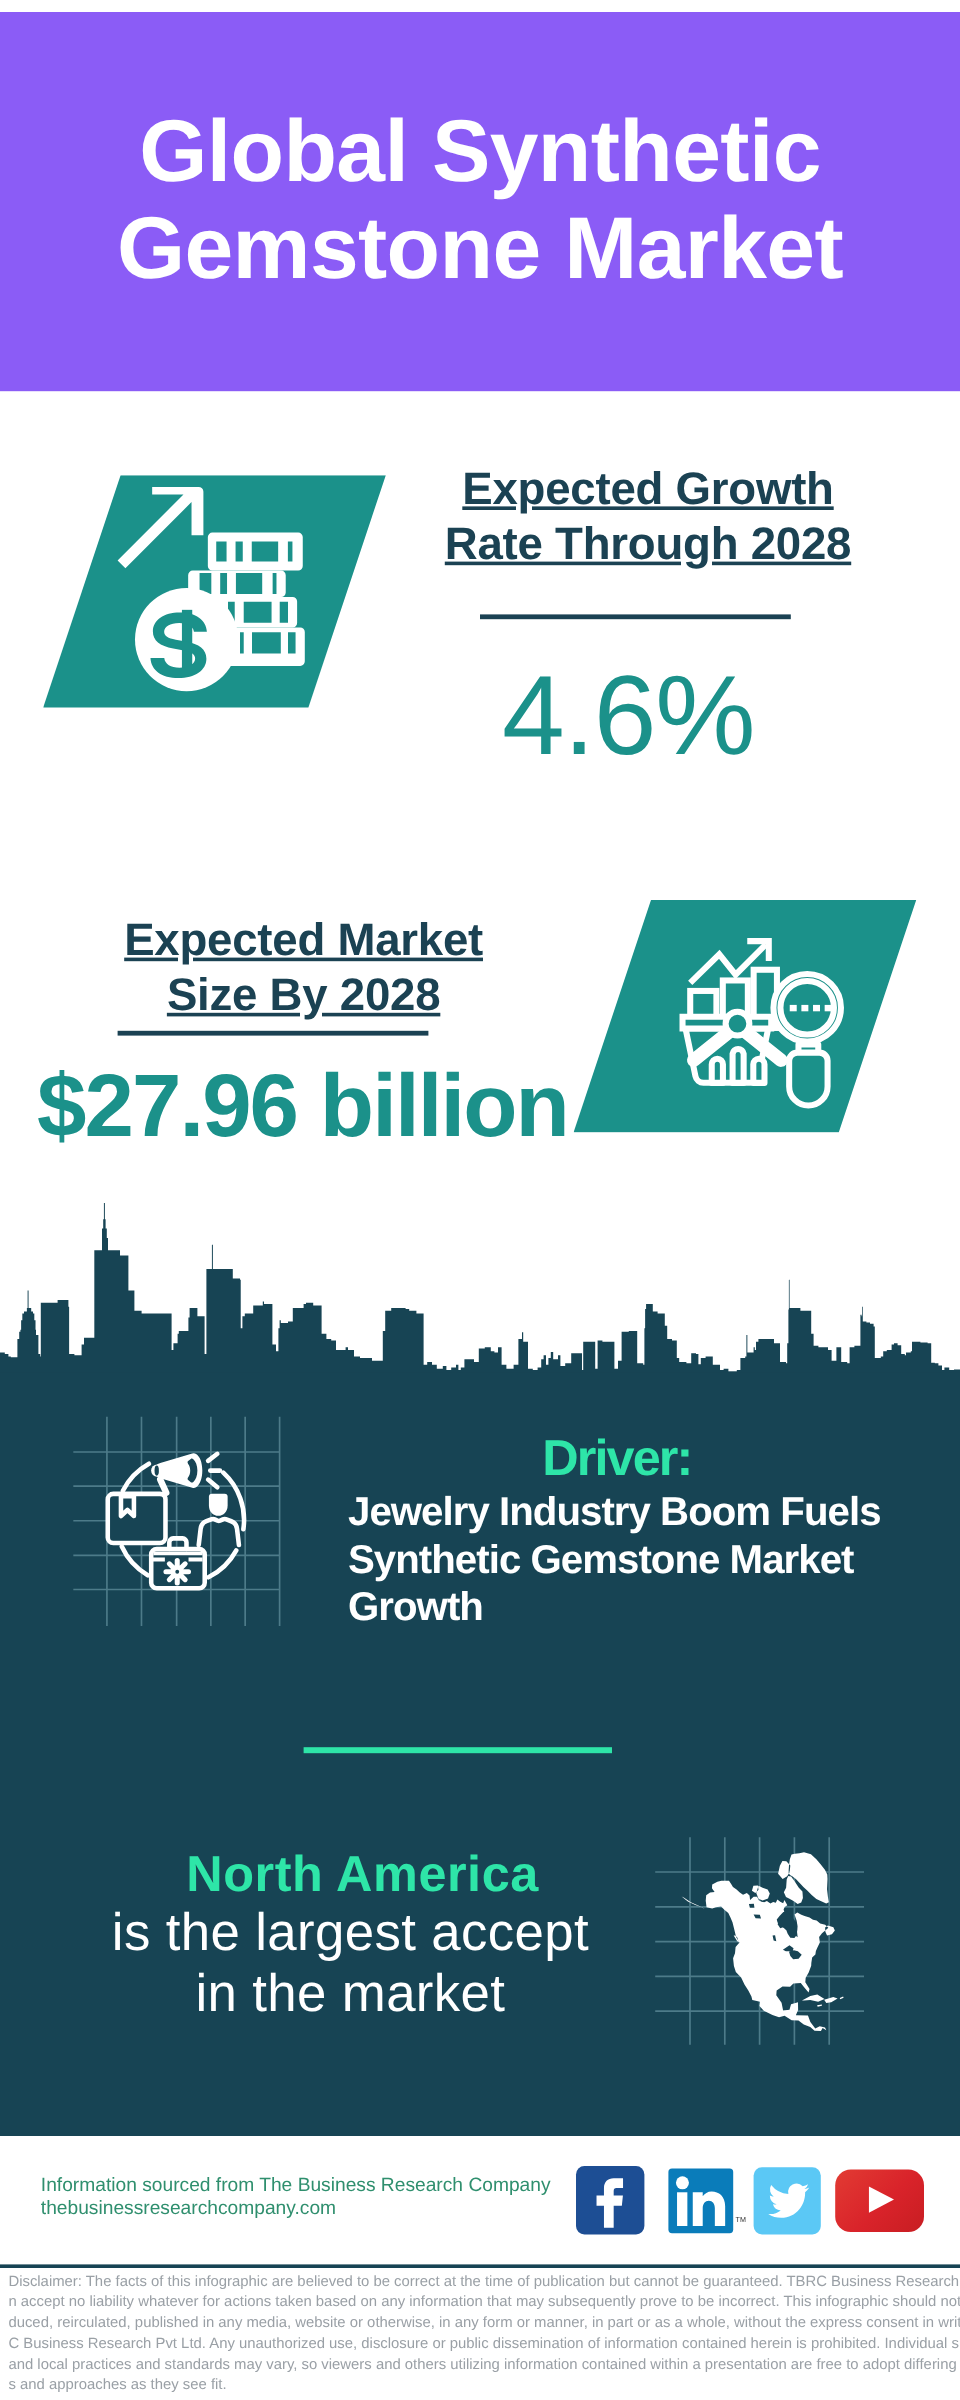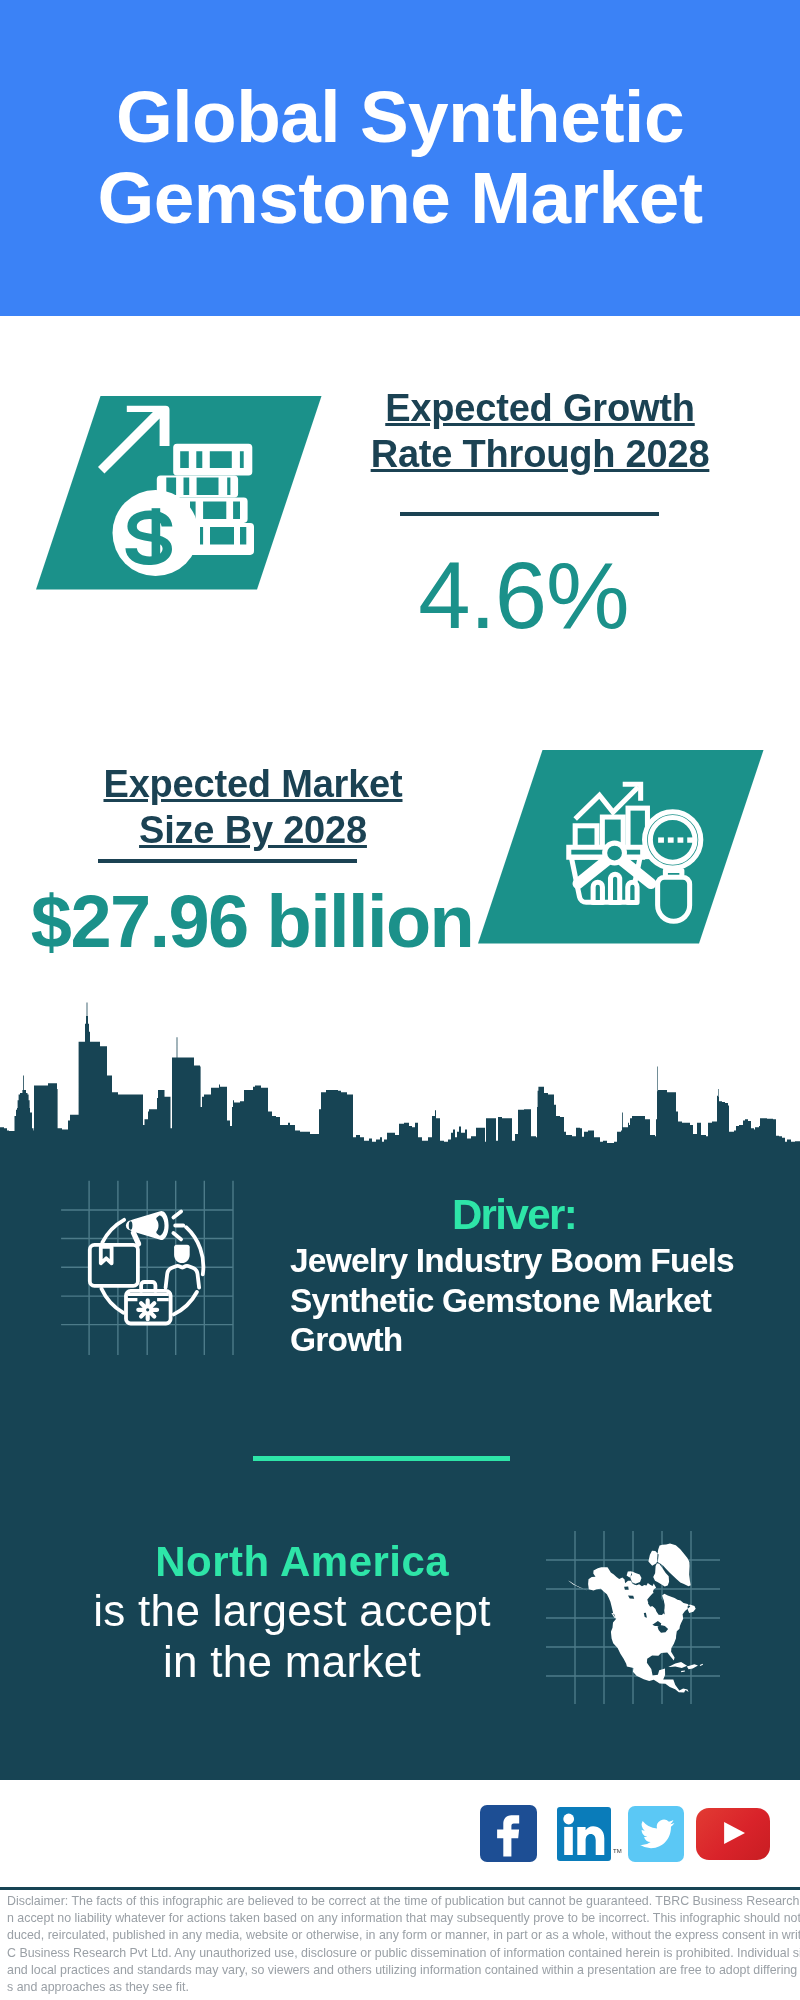--- a/index.html
+++ b/index.html
@@ -1,19 +1,19 @@
 <!DOCTYPE html>
 <html><head>
 <meta charset="utf-8">
 <style>
   * { box-sizing: border-box; margin:0; padding:0; }
   html,body { width:800px; height:2000px; }
   body { font-family:"Liberation Sans", sans-serif; background:#ffffff; overflow:hidden; }
   .page { position:relative; width:800px; height:2000px; background:#fff; }
-  .header { position:absolute; left:0; top:0; width:800px; height:316px; background:#3b82f6; }
+  .header { position:absolute; left:0; top:10px; width:800px; height:316px; background:#8b5cf6; }
   .header h1 { position:absolute; left:0; top:76px; width:800px; text-align:center; color:#fff;
                font-size:73px; font-weight:bold; line-height:81px; letter-spacing:-0.5px; }
 
   .para { position:absolute; background:#1b918a; }
   .stat-title { position:absolute; color:#1b4253; font-weight:bold; font-size:38px; line-height:46px; text-align:center; letter-spacing:-0.2px;text-decoration:underline;}
   .dark-section { position:absolute; left:0; top:1143px; width:800px; height:637px; background:#174454; }
   .divider { position:absolute; height:4px; background:#1b4253; }
   .driver-title { position:absolute; left:339px; top:1182px; width:350px; text-align:center; color:#2ee5a8; font-size:42px; font-weight:bold; line-height:46px; letter-spacing:-1.6px;margin-top:10px; }
   .driver-text { position:absolute; left:290px; top:1241px; width:475px; text-align:left; color:#ffffff; font-size:33.5px; font-weight:bold; line-height:39.5px; white-space:nowrap; letter-spacing:-0.8px; }
   .mint-divider { position:absolute; left:253px; top:1456px; width:257px; height:5px; background:#2ee5a8; }
@@ -149,20 +149,21 @@
   <div class="region-text"><span>is the largest accept</span><br><span>in the market</span></div>
   <svg style="position:absolute;left:548px;top:1505px;width:200px;height:205px;overflow:visible" viewBox="0 0 200 205">
     <g stroke="#4d7b89" stroke-width="1.4" fill="none">
       <path d="M27,26 V199 M56,26 V199 M85,26 V199 M114,26 V199 M143,26 V199"></path>
       <path d="M-2,55 H172 M-2,84 H172 M-2,113 H172 M-2,142 H172 M-2,171 H172"></path>
     </g>
     <path d="M45.5,65.4 L49.8,63.2 L53.2,62.2 L56.4,62.2 L59.5,62.3 L61.3,64.9 L62.8,67.6 L65.8,69.5 L68.5,72.1 L71.2,73.9 L74.4,72.5 L76.6,74.6 L77.1,78.3 L80.0,75.7 L82.9,75.7 L84.5,78.7 L86.6,79.8 L88.8,80.3 L91.1,79.2 L94.0,81.2 L96.3,80.1 L98.5,80.6 L99.8,77.9 L102.2,79.7 L104.6,81.0 L105.7,78.4 L108.1,82.8 L105.9,84.2 L105.0,86.3 L105.8,89.1 L103.6,92.3 L101.2,95.4 L100.0,98.6 L102.2,101.8 L104.6,101.1 L107.0,103.4 L110.1,103.8 L112.8,103.9 L114.0,107.3 L116.7,109.4 L116.2,105.0 L116.6,100.2 L115.9,95.7 L114.1,90.4 L116.4,88.7 L119.8,90.6 L122.5,91.6 L126.6,93.0 L129.5,94.8 L132.5,95.4 L135.5,98.0 L139.6,98.9 L142.3,101.4 L139.7,103.8 L137.0,106.1 L134.6,109.2 L135.2,113.7 L134.1,116.0 L133.0,118.3 L131.9,120.9 L131.5,123.8 L128.8,126.2 L128.1,130.9 L128.0,133.2 L125.9,138.8 L123.4,143.1 L123.1,146.8 L126.6,152.4 L125.8,155.4 L122.1,151.0 L119.3,147.5 L113.2,148.0 L110.4,150.7 L104.1,150.4 L99.2,153.7 L98.9,157.8 L103.3,164.0 L104.6,170.5 L109.9,169.7 L111.2,165.2 L117.0,163.5 L117.1,170.1 L115.2,174.4 L125.3,174.5 L127.3,180.1 L131.4,185.4 L135.1,183.5 L139.5,184.5 L140.6,186.9 L137.5,185.0 L136.1,187.4 L130.8,187.2 L127.2,184.2 L121.8,182.1 L117.4,178.8 L111.7,178.5 L105.8,174.8 L101.2,176.0 L95.7,174.2 L88.5,170.7 L84.9,166.7 L85.4,163.1 L78.9,161.6 L78.2,158.7 L75.6,153.8 L72.4,148.8 L69.6,142.9 L65.2,138.3 L63.6,133.4 L62.9,126.8 L64.5,122.7 L65.0,117.4 L68.2,113.7 L65.4,109.2 L63.7,102.1 L62.4,96.8 L60.8,93.1 L58.9,89.2 L55.6,86.4 L52.9,83.7 L48.6,84.3 L45.5,85.5 L40.8,84.3 L40.1,78.9 L40.5,74.3 L43.7,72.1 L47.5,71.7 L45.3,68.5 Z M109.1,55.7 L109.5,49.3 L110.2,44.4 L111.6,40.5 L114.5,39.8 L118.2,39.4 L122.0,38.6 L127.8,40.3 L132.3,44.3 L136.0,48.7 L139.4,53.1 L141.4,57.1 L141.6,60.8 L141.4,64.9 L141.2,69.4 L141.9,75.5 L142.7,80.3 L140.5,81.2 L135.9,79.1 L132.3,77.5 L128.4,74.1 L124.7,70.5 L121.5,67.4 L118.4,64.2 L115.2,60.8 L112.5,58.7 L110.3,57.5 Z M107.1,68.2 L107.6,61.1 L108.9,58.3 L111.3,58.7 L114.0,62.5 L117.7,68.1 L120.7,71.3 L121.1,76.7 L119.7,80.5 L116.7,81.6 L113.6,79.4 L109.9,77.3 L107.0,75.8 L105.2,71.9 Z M84.1,66.4 L87.5,68.1 L91.7,69.6 L93.5,72.9 L92.0,77.0 L87.5,78.7 L84.1,77.2 L82.2,72.6 Z M100.4,56.5 L101.9,49.7 L104.0,45.8 L107.3,46.1 L110.6,49.6 L110.0,55.3 L108.0,58.6 L104.2,60.8 Z M79.8,66.4 L83.6,66.2 L84.1,69.7 L81.5,72.4 L78.6,70.6 Z M141.2,108.0 L145.3,106.8 L147.7,103.8 L146.5,101.0 L141.9,99.6 L139.6,101.3 L139.8,104.8 Z M120.3,162.1 L127.3,158.4 L133.1,157.0 L139.1,160.8 L133.8,163.1 L127.2,161.6 L122.0,162.1 Z M138.8,161.5 L146.4,159.2 L150.0,160.4 L144.7,163.5 L140.6,164.2 Z M151.8,159.9 L154.6,158.8 L155.0,159.8 L152.2,161.0 Z M132.9,166.0 L136.9,165.5 L136.9,166.5 L133.4,167.2 Z M63.4,108.0 L66.2,112.4 L67.8,113.8 L66.4,109.6 L64.6,108.0 Z M31.5,82.4 L25.2,79.6 L20.0,75.4 L22.1,76.5 L27.7,80.2 L33.8,83.0 L37.7,84.8 L39.5,86.0 L36.3,84.1 Z" fill="#ffffff" fill-rule="evenodd"></path>
     <path d="M99.3,94.6 L101.8,91.5 L104.8,88.3 L108.2,87.8 L110.6,91.2 L113.6,94.3 L116.2,98.4 L116.3,103.1 L115.8,107.8 L114.0,110.0 L110.6,109.8 L108.4,106.5 L106.8,102.2 L103.6,100.7 L101.0,98.5 L99.9,96.8 Z M104.4,119.8 L109.9,116.1 L113.3,118.6 L112.5,121.1 L106.9,121.0 Z M109.5,121.5 L113.6,120.3 L116.9,121.1 L120.1,124.0 L117.5,127.3 L113.0,127.7 L110.6,124.9 Z M95.8,107.9 L97.9,107.8 L98.9,112.8 L96.7,112.0 Z M76.1,81.7 L80.2,81.5 L80.7,84.7 L76.9,84.8 Z M80.0,90.4 L85.2,90.7 L86.2,93.7 L81.7,93.6 Z" fill="#174454"></path>
   </svg>
 
+  <div class="footer-source"><span>Information sourced from The Business Research Company</span><br><span>thebusinessresearchcompany.com</span></div>
 
   <a class="social" style="left:480px;top:1805px;width:57px;height:57px;background:#1d4e94;">
     <svg viewBox="0 0 57 57" width="57" height="57">
         <path d="M23.3,51.4 V33.2 h-6.2 v-8.6 h6.2 v-6.2 c0,-5 3.2,-8.1 8.1,-8.1 h7.8 v8.1 h-5.4 c-1.8,0 -2.4,0.9 -2.4,2.6 v3.6 h7.7 l-0.9,8.6 h-6.8 v18.2 z" fill="#ffffff"></path>
       </svg>
   </a>
   <a class="social" style="left:556.6px;top:1807px;width:54px;height:54px;background:#0a7cba;border-radius:3px;">
     <svg viewBox="0 0 54 54" width="54" height="54">
       <circle cx="11.7" cy="12" r="5.4" fill="#ffffff"></circle>
       <rect x="7.2" y="19.9" width="8.6" height="28.1" fill="#ffffff"></rect>

